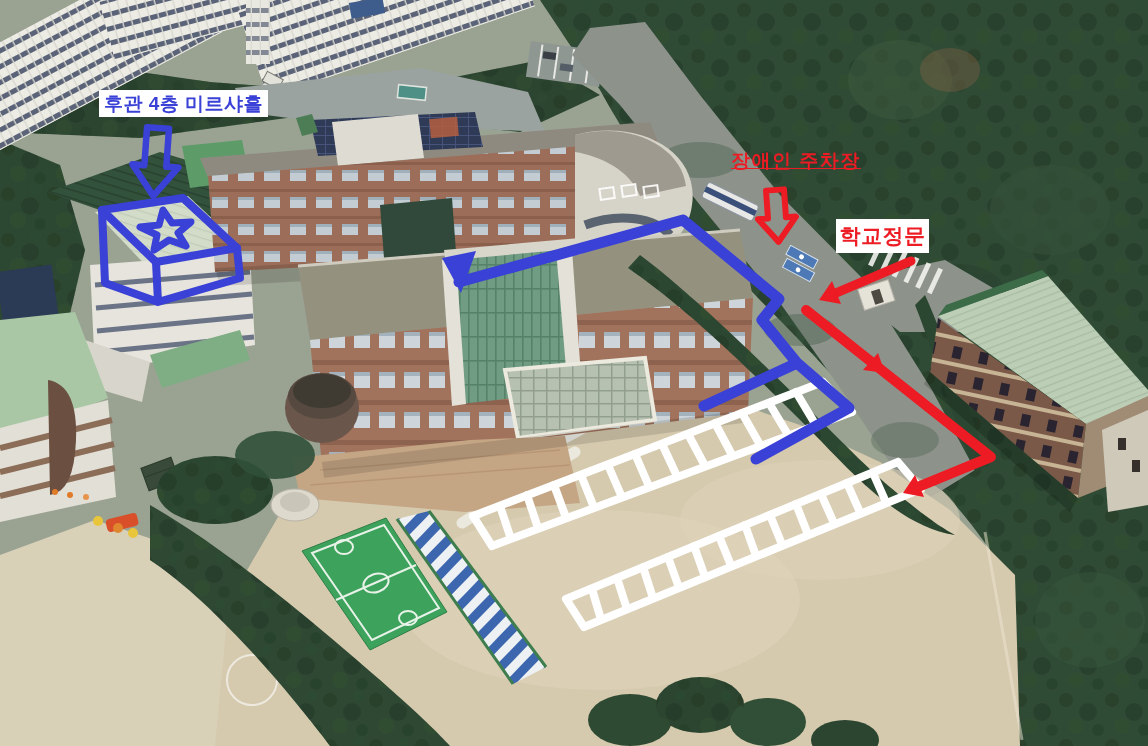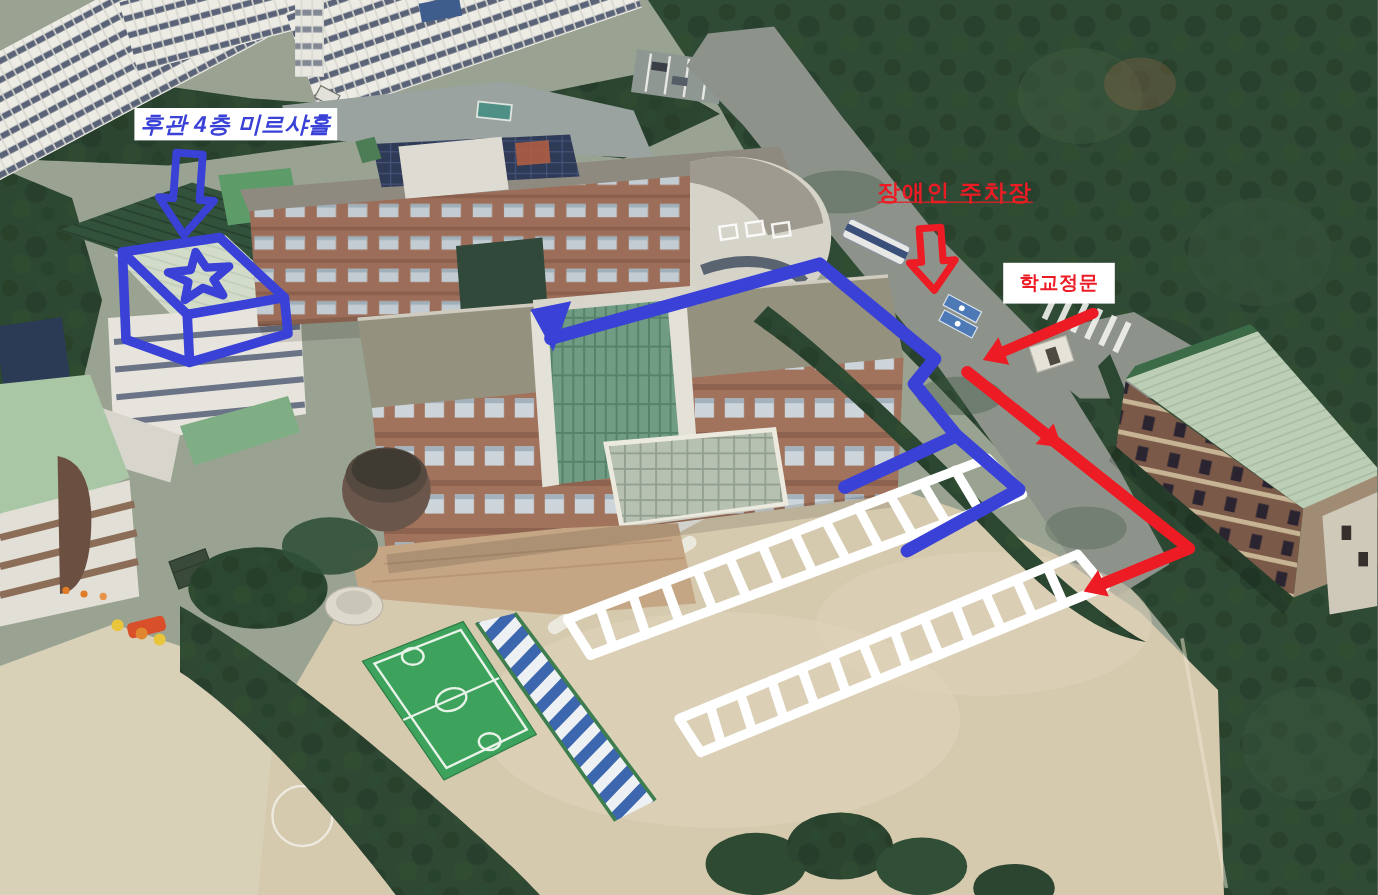--- a/index.html
+++ b/index.html
@@ -1,25 +1,25 @@
 <!DOCTYPE html>
 <html><head>
 <meta charset="utf-8">
 <style>
   html,body{margin:0;padding:0;background:#222;}
   .stage{position:relative;width:1148px;height:746px;overflow:hidden;
          font-family:"Liberation Sans","DejaVu Sans",sans-serif;background:#8f9b84;}
   .stage svg{position:absolute;left:0;top:0;}
   .map-label{position:absolute;font-weight:bold;white-space:nowrap;
              display:flex;align-items:center;justify-content:center;}
-  .lbl-hall{left:112px;top:90px;width:169px;height:27px;background:#fff;
-            color:#3A41D6;font-size:19px;letter-spacing:.5px;font-style:italic;}
+  .lbl-hall{left:99px;top:90px;width:169px;height:27px;background:#fff;
+            color:#3A41D6;font-size:19px;letter-spacing:.5px;}
   .lbl-dis{left:731px;top:148px;color:#ED1C24;font-size:19px;letter-spacing:1.5px;text-decoration:underline;}
   .lbl-gate{left:836px;top:219px;width:93px;height:34px;background:#fff;
-            color:#ED1C24;font-size:16px;letter-spacing:.5px;}
+            color:#ED1C24;font-size:21px;letter-spacing:.5px;}
 </style>
 </head>
 <body>
 
 <div class="stage">
 
 <svg width="1148" height="746" viewBox="0 0 1148 746">
   <defs>
     <pattern id="apart" width="9" height="14" patternUnits="userSpaceOnUse">
       <rect width="9" height="14" fill="#ecebe4"></rect>

